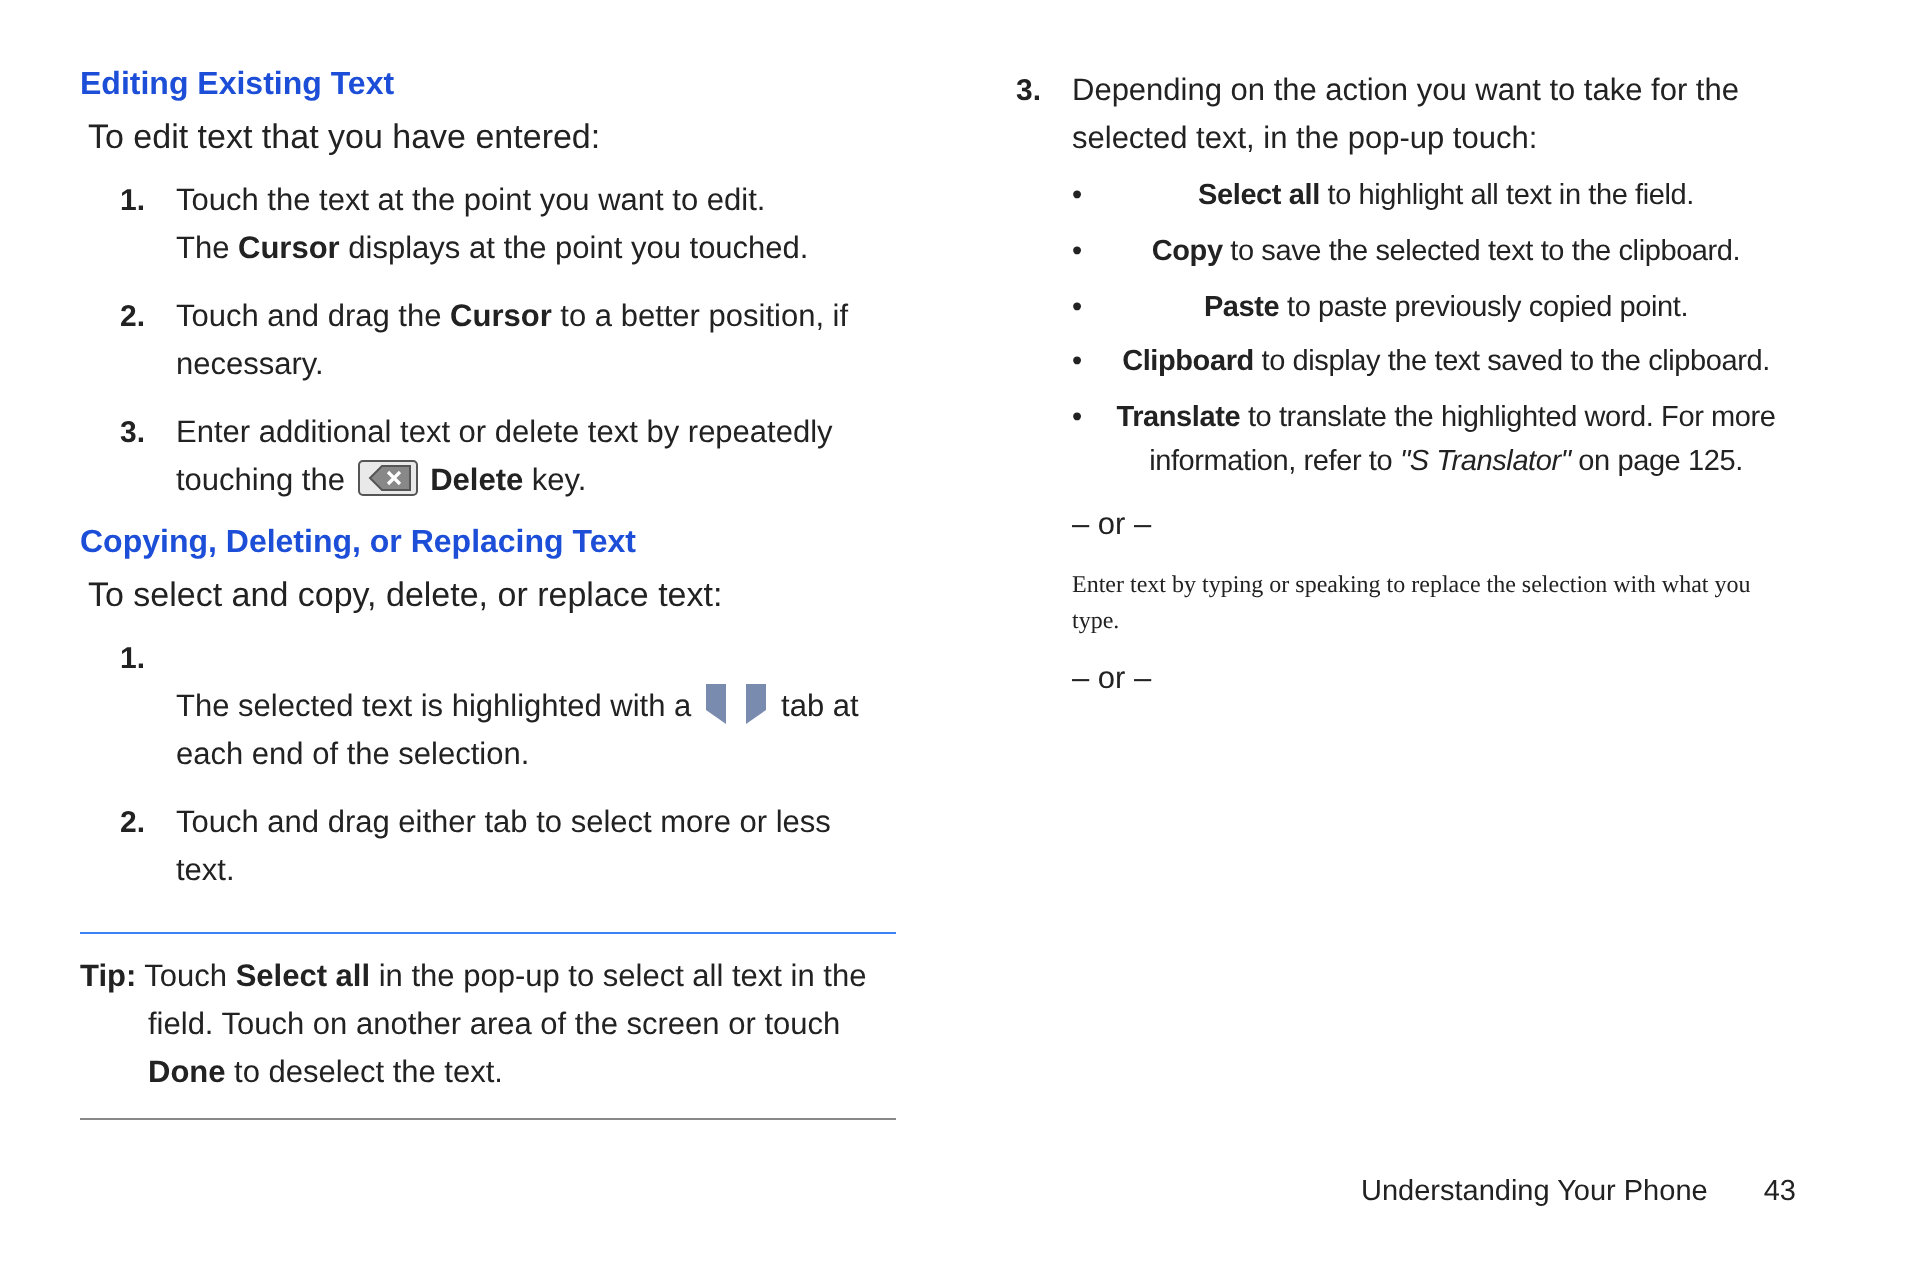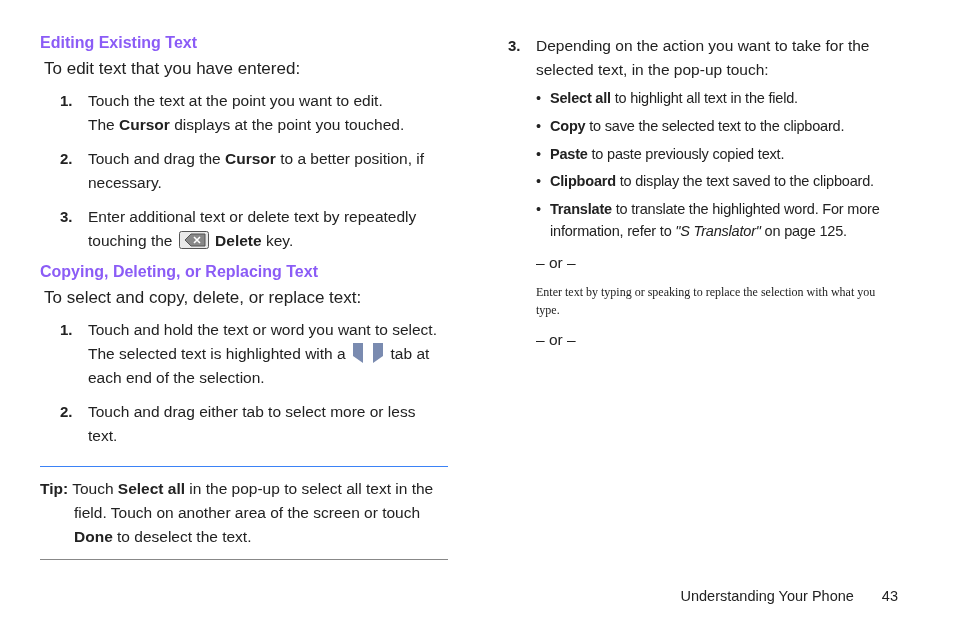--- a/index.html
+++ b/index.html
@@ -20,21 +20,21 @@
     box-sizing: border-box;
   }
   .col {
     width: 428px;
     box-sizing: border-box;
   }
   .col.left  { padding-right: 20px; }
   .col.right { padding-left:  20px; }
 
   .heading-blue {
-    color: #8b5cf6;
+    color: #1d4ed8;
     font-weight: 700;
     font-size: 16px;
     margin: 0 0 6px 0;
     font-family: "Arial Black", Arial, sans-serif;
   }
   .intro {
     font-size: 17px;
     margin: 0 0 8px 4px;
     line-height: 1.35;
   }
@@ -105,21 +105,21 @@
     font-size: 14.5px;
     line-height: 1.5;
     font-family: Arial, sans-serif;
   }
   ul.opts > li::before {
     content: "•";
     position: absolute;
     left: 0;
     top: 0;
   }
-  .condensed { font-stretch: condensed; letter-spacing: -0.2px; }
+  .condensed { font-stretch: condensed; letter-spacing: -0.2px; text-align: center; }
 
   .or  { margin: 8px 0 8px 0; font-size: 15.5px; }
   .para{ margin: 0 0 8px 0; font-size: 12px; line-height: 1.55; font-family: Liberation Serif, serif; }
 
   .right-step3 { padding-left: 0; }
 
   .footer {
     position: absolute;
     right: 56px;
     bottom: 32px;
@@ -157,21 +157,21 @@
             </svg></span><span class="b"> Delete</span><span> key.</span>
       </li>
     </ol>
 
     <div class="heading-blue" style="margin-top:8px">Copying, Deleting, or Replacing Text</div>
     <div class="intro">To select and copy, delete, or replace text:</div>
 
     <ol class="num">
       <li>
         <span class="n">1.</span>
-        <span>Touch and hold the text or word you want to select.</span><br>
+        <br>
         <span>The selected text is highlighted with a </span><span class="handle"><svg viewBox="0 0 14 20">
               <rect x="2" y="0" width="10" height="13" fill="#7a8bb0"></rect>
               <path d="M2 13 L12 13 L12 20 Z" fill="#7a8bb0"></path>
             </svg></span> <span class="handle"><svg viewBox="0 0 14 20">
               <rect x="2" y="0" width="10" height="13" fill="#7a8bb0"></rect>
               <path d="M2 13 L12 13 L2 20 Z" fill="#7a8bb0"></path>
             </svg></span><span> tab at each end of the selection.</span>
       </li>
       <li>
         <span class="n">2.</span>
@@ -188,21 +188,21 @@
 
   <div class="col right">
     <ol class="num right-step3">
       <li>
         <span class="n">3.</span>
         <span>Depending on the action you want to take for the selected text, in the pop-up touch:</span>
 
         <ul class="opts condensed">
           <li><span class="b">Select all</span><span> to highlight all text in the field.</span></li>
           <li><span class="b">Copy</span><span> to save the selected text to the clipboard.</span></li>
-          <li><span class="b">Paste</span><span> to paste previously copied text.</span></li>
+          <li><span class="b">Paste</span><span> to paste previously copied point.</span></li>
           <li><span class="b">Clipboard</span><span> to display the text saved to the clipboard.</span></li>
           <li><span class="b">Translate</span><span> to translate the highlighted word. For more information, refer to </span><span class="it">"S Translator"</span><span> on page 125.</span></li>
         </ul>
 
         <div class="or">– or –</div>
 
         <div class="para">Enter text by typing or speaking to replace the selection with what you type.</div>
 
         <div class="or">– or –</div>
 

